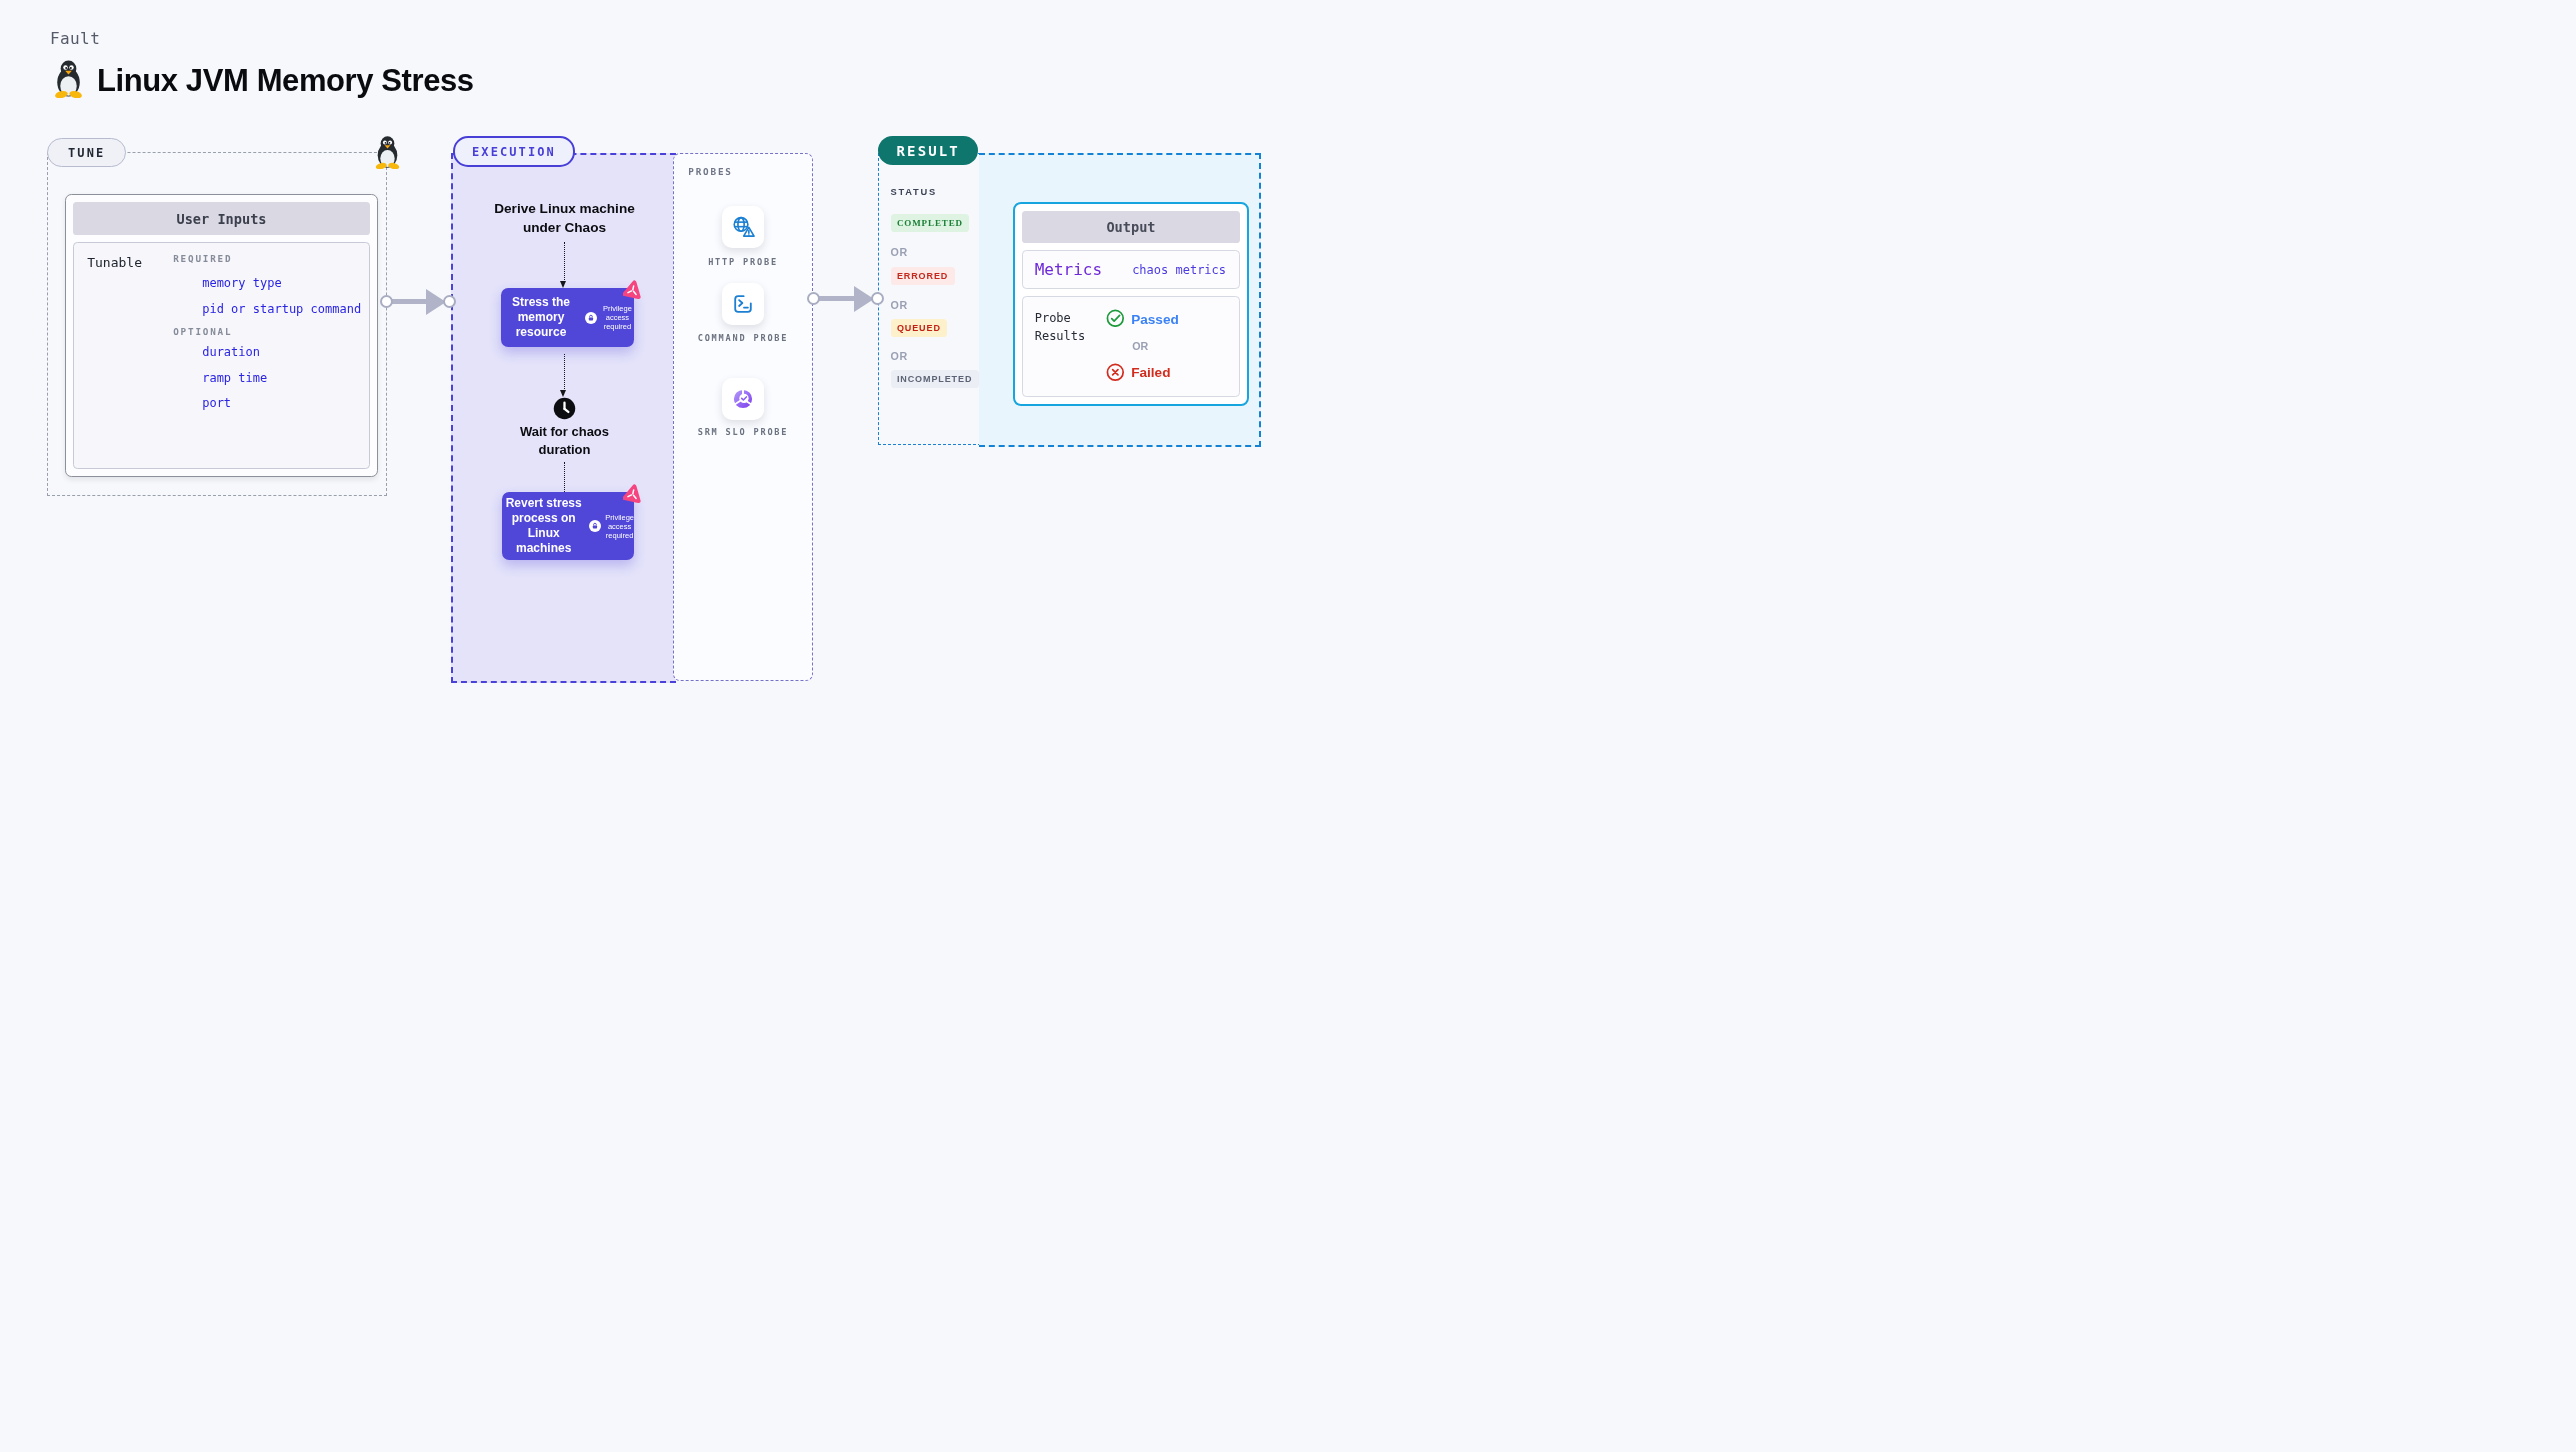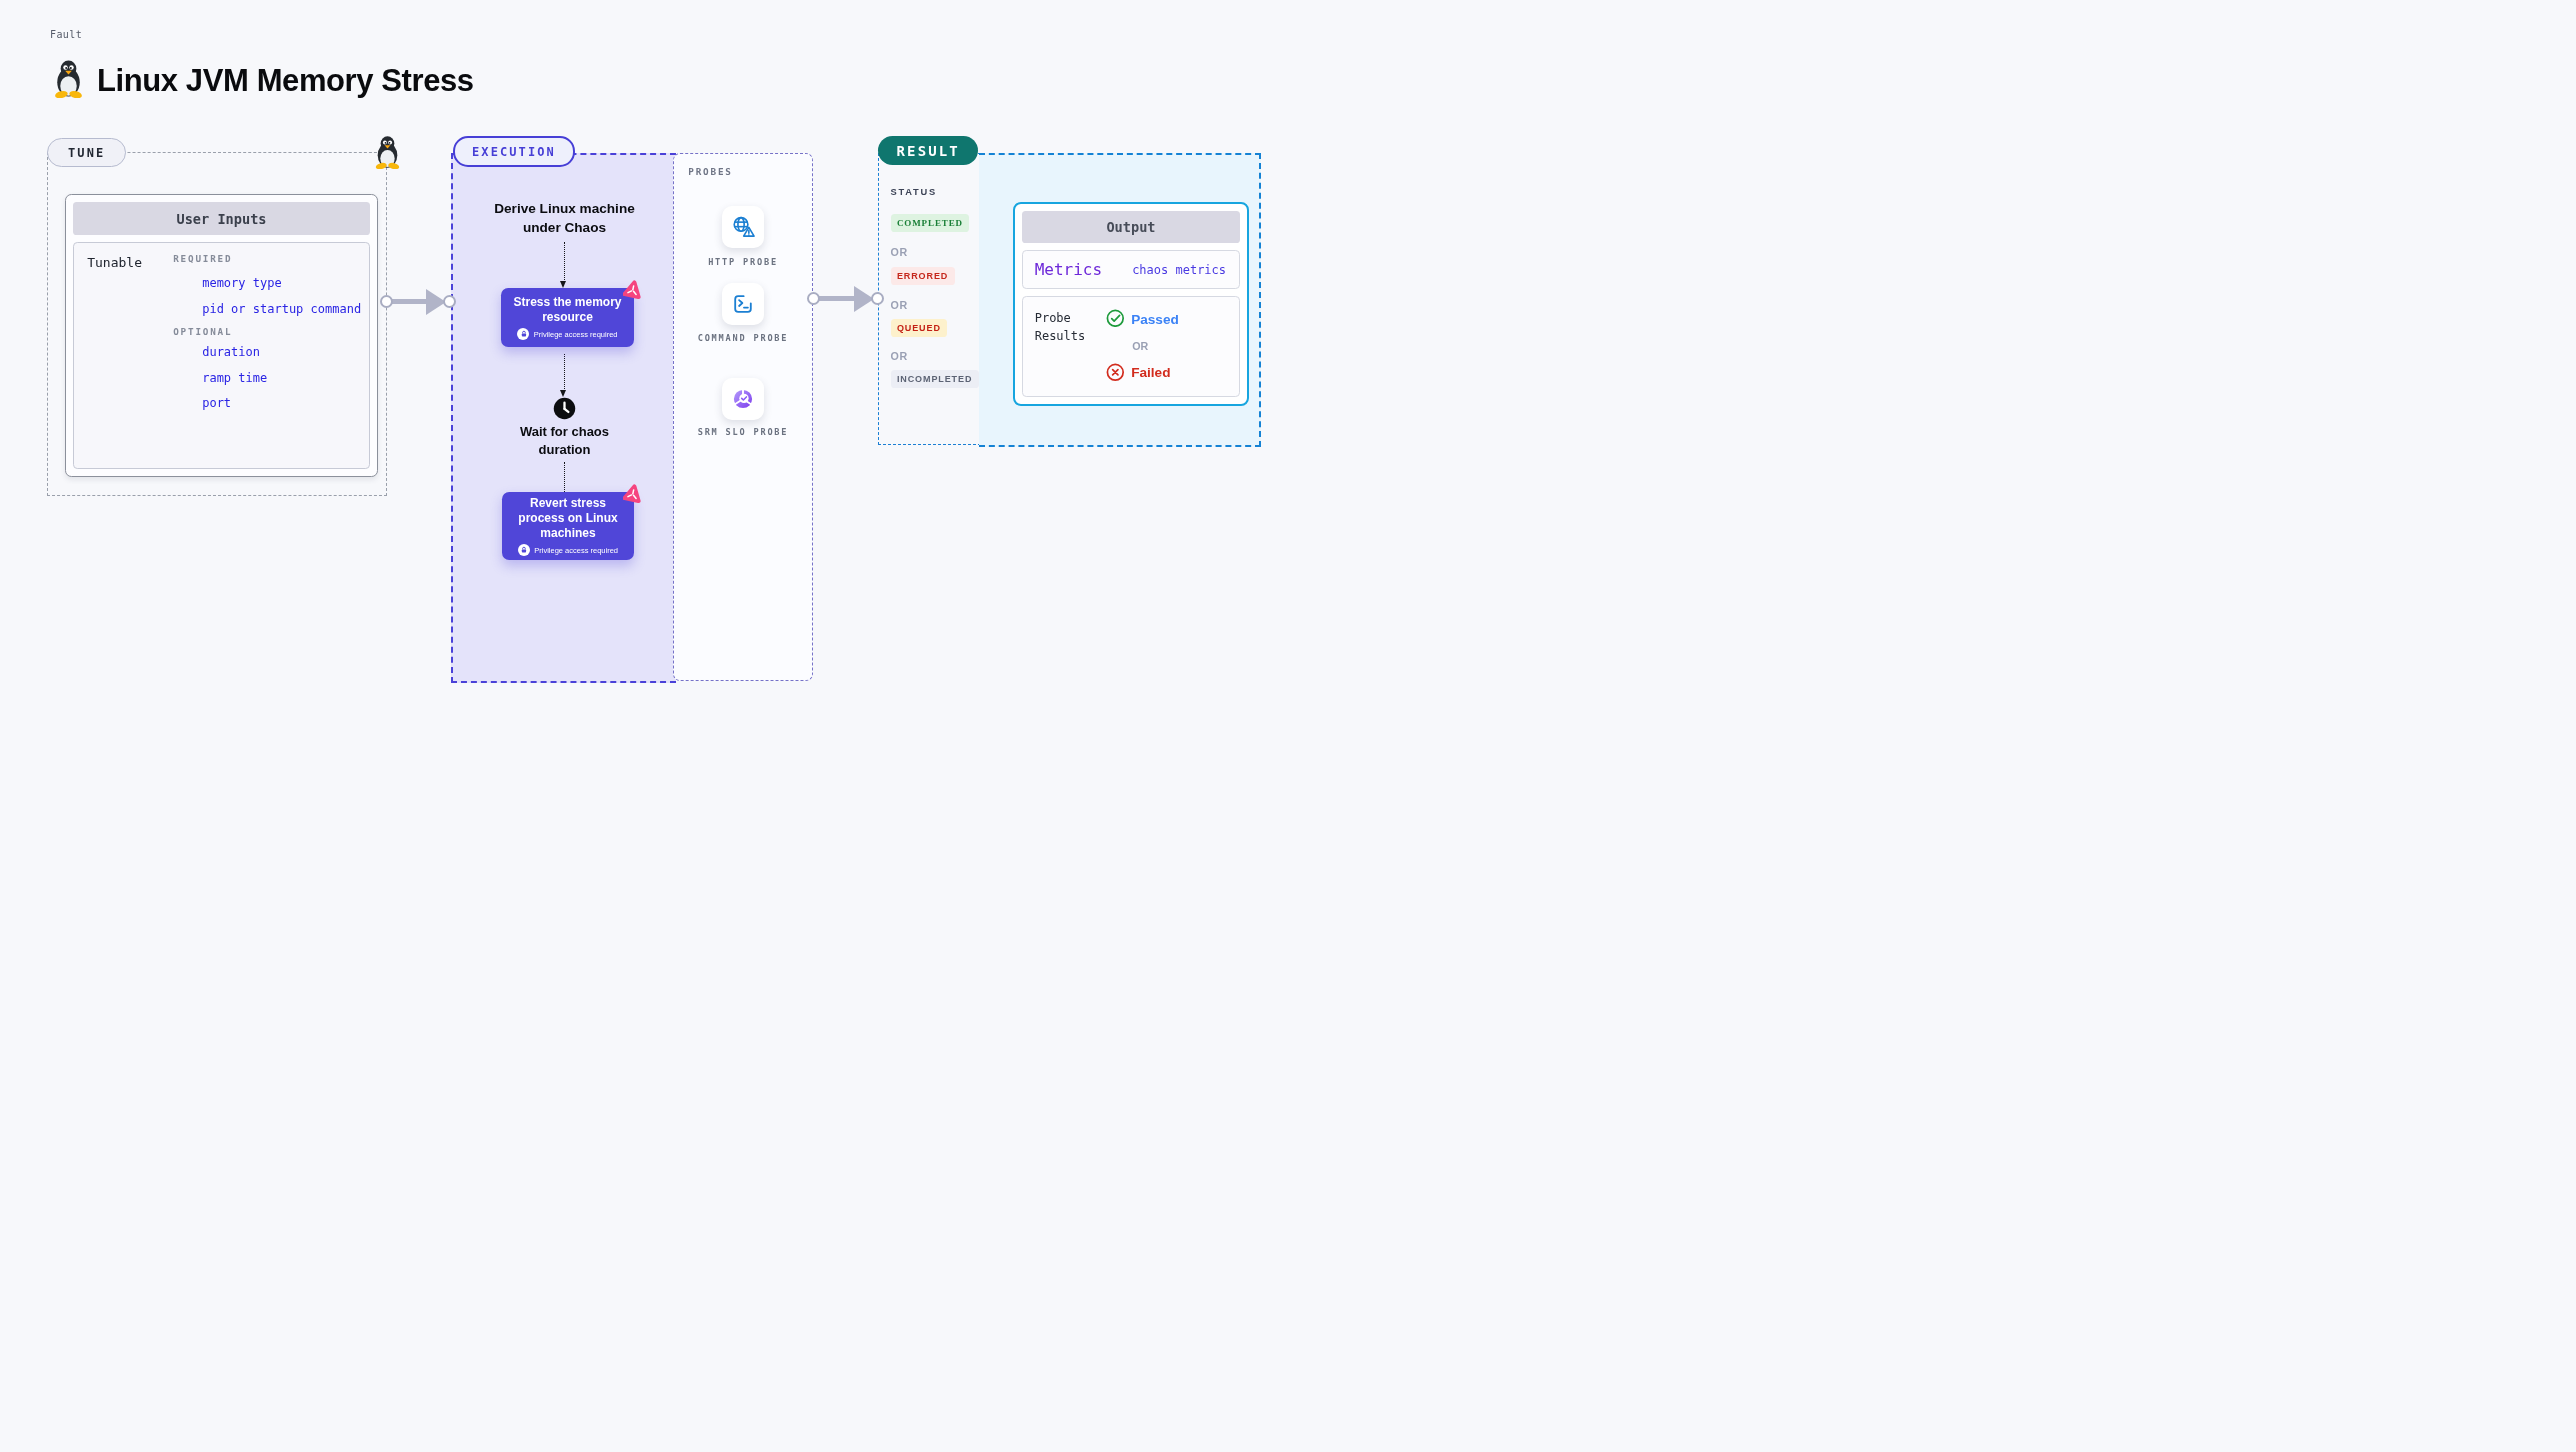--- a/index.html
+++ b/index.html
@@ -2,21 +2,21 @@
 <html style="font-size:11.5px"><head>
 <meta charset="utf-8">
 <style>
   html,body{margin:0;padding:0;background:#f7f8fb;}
   #canvas{position:relative;width:1288px;height:726px;background:#f7f8fb;overflow:hidden;
           font-family:"Liberation Sans",sans-serif;}
   .mono{font-family:"DejaVu Sans Mono",monospace;}
   .abs{position:absolute;}
 
   
-  .fault-label{left:50px;top:29px;font-size:10px;color:#555b69;letter-spacing:0.4px;}
+  .fault-label{left:50px;top:29px;font-size:16px;color:#555b69;letter-spacing:0.4px;}
   .title{left:97px;top:63px;font-size:31px;font-weight:700;color:#0a0b0e;letter-spacing:-0.4px;}
   .tux-big{left:52px;top:59px;width:33px;height:39px;}
   .tux-small{left:373px;top:135px;width:29px;height:34px;z-index:3;}
 
   
   .pill{position:absolute;display:flex;align-items:center;justify-content:center;
         border-radius:15px;font-weight:700;letter-spacing:2.1px;z-index:4;}
   .pill-tune{left:47px;top:138px;height:27px;padding:0 20px;background:#f0f1f7;
              border:1.4px solid #b6bbcf;color:#222833;font-size:12px;}
   .pill-exec{left:453px;top:136px;height:27px;padding:0 17px;background:#eef0fc;
@@ -58,21 +58,21 @@
   
   .exec-text{position:absolute;left:0;right:0;text-align:center;font-weight:700;color:#0b0c10;}
   .entry-label{top:44px;font-size:13.6px;line-height:1.4;}
   .wait-label{top:268px;font-size:13px;line-height:1.4;}
   .entry-label span,.wait-label span{display:inline-block;max-width:158px;}
   .wait-label span{max-width:107px;}
   .varrow{position:absolute;width:0;border-left:1.8px dotted #15161a;}
   .varrow:after{content:"";position:absolute;bottom:-6.4px;left:-5px;width:0;height:0;
                 border-top:7.2px solid #15161a;border-left:3.9px solid transparent;border-right:3.9px solid transparent;}
   .node{position:absolute;background:#5046d8;border-radius:7.2px;color:#fff;text-align:center;
-        box-shadow:0 5.7px 11.5px rgba(80,70,216,.28);display:flex;flex-direction:column;
+        box-shadow:0 5.7px 11.5px rgba(80,70,216,.28);display:flex;
         align-items:center;justify-content:center;gap:3.6px;z-index:2;}
   .node-label{font-weight:700;font-size:12px;line-height:1.25;max-width:115px;}
   .privilege{display:flex;align-items:center;gap:4.3px;font-size:7.5px;color:#ffffff;}
   .lockc{width:12px;height:12px;background:#fff;border-radius:50%;display:flex;
          align-items:center;justify-content:center;flex:none;}
   .chaos-badge{position:absolute;top:-9.3px;right:-9.3px;width:20px;height:20px;}
   .clock{position:absolute;left:100px;width:23px;height:23px;}
 
   
   .probes-head{position:absolute;left:14.3px;top:11.5px;font-size:9.3px;font-weight:700;

